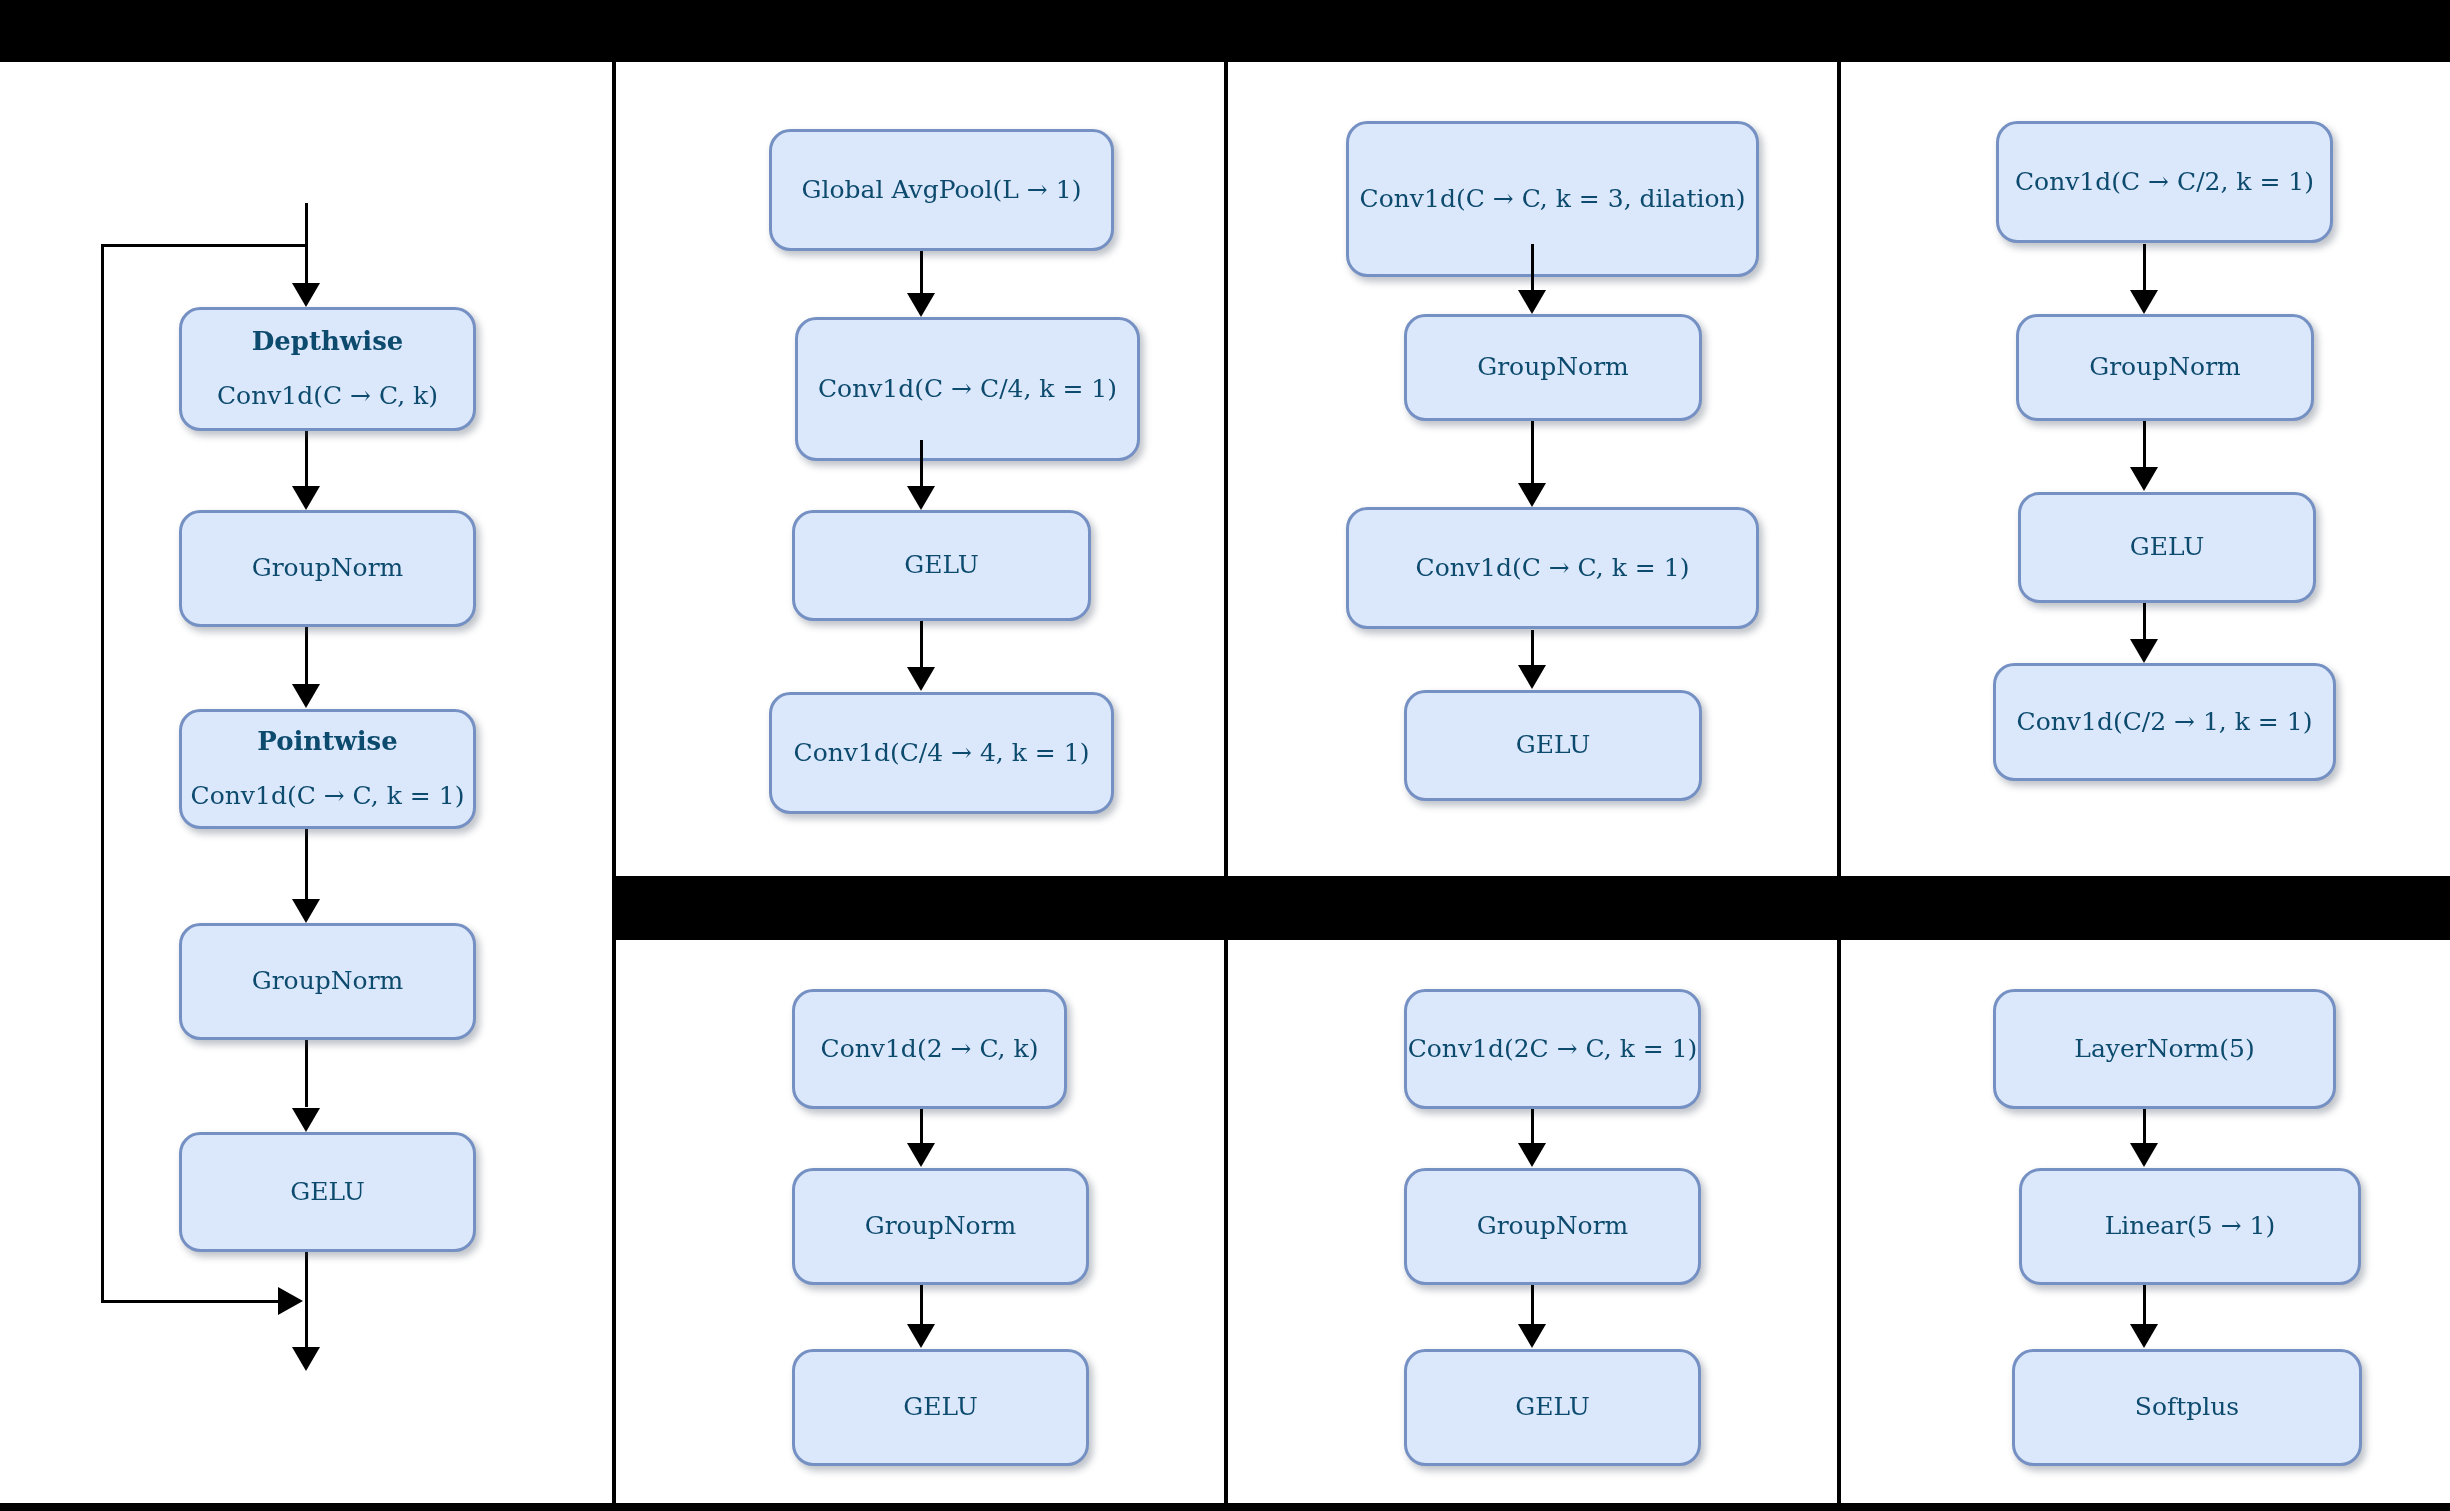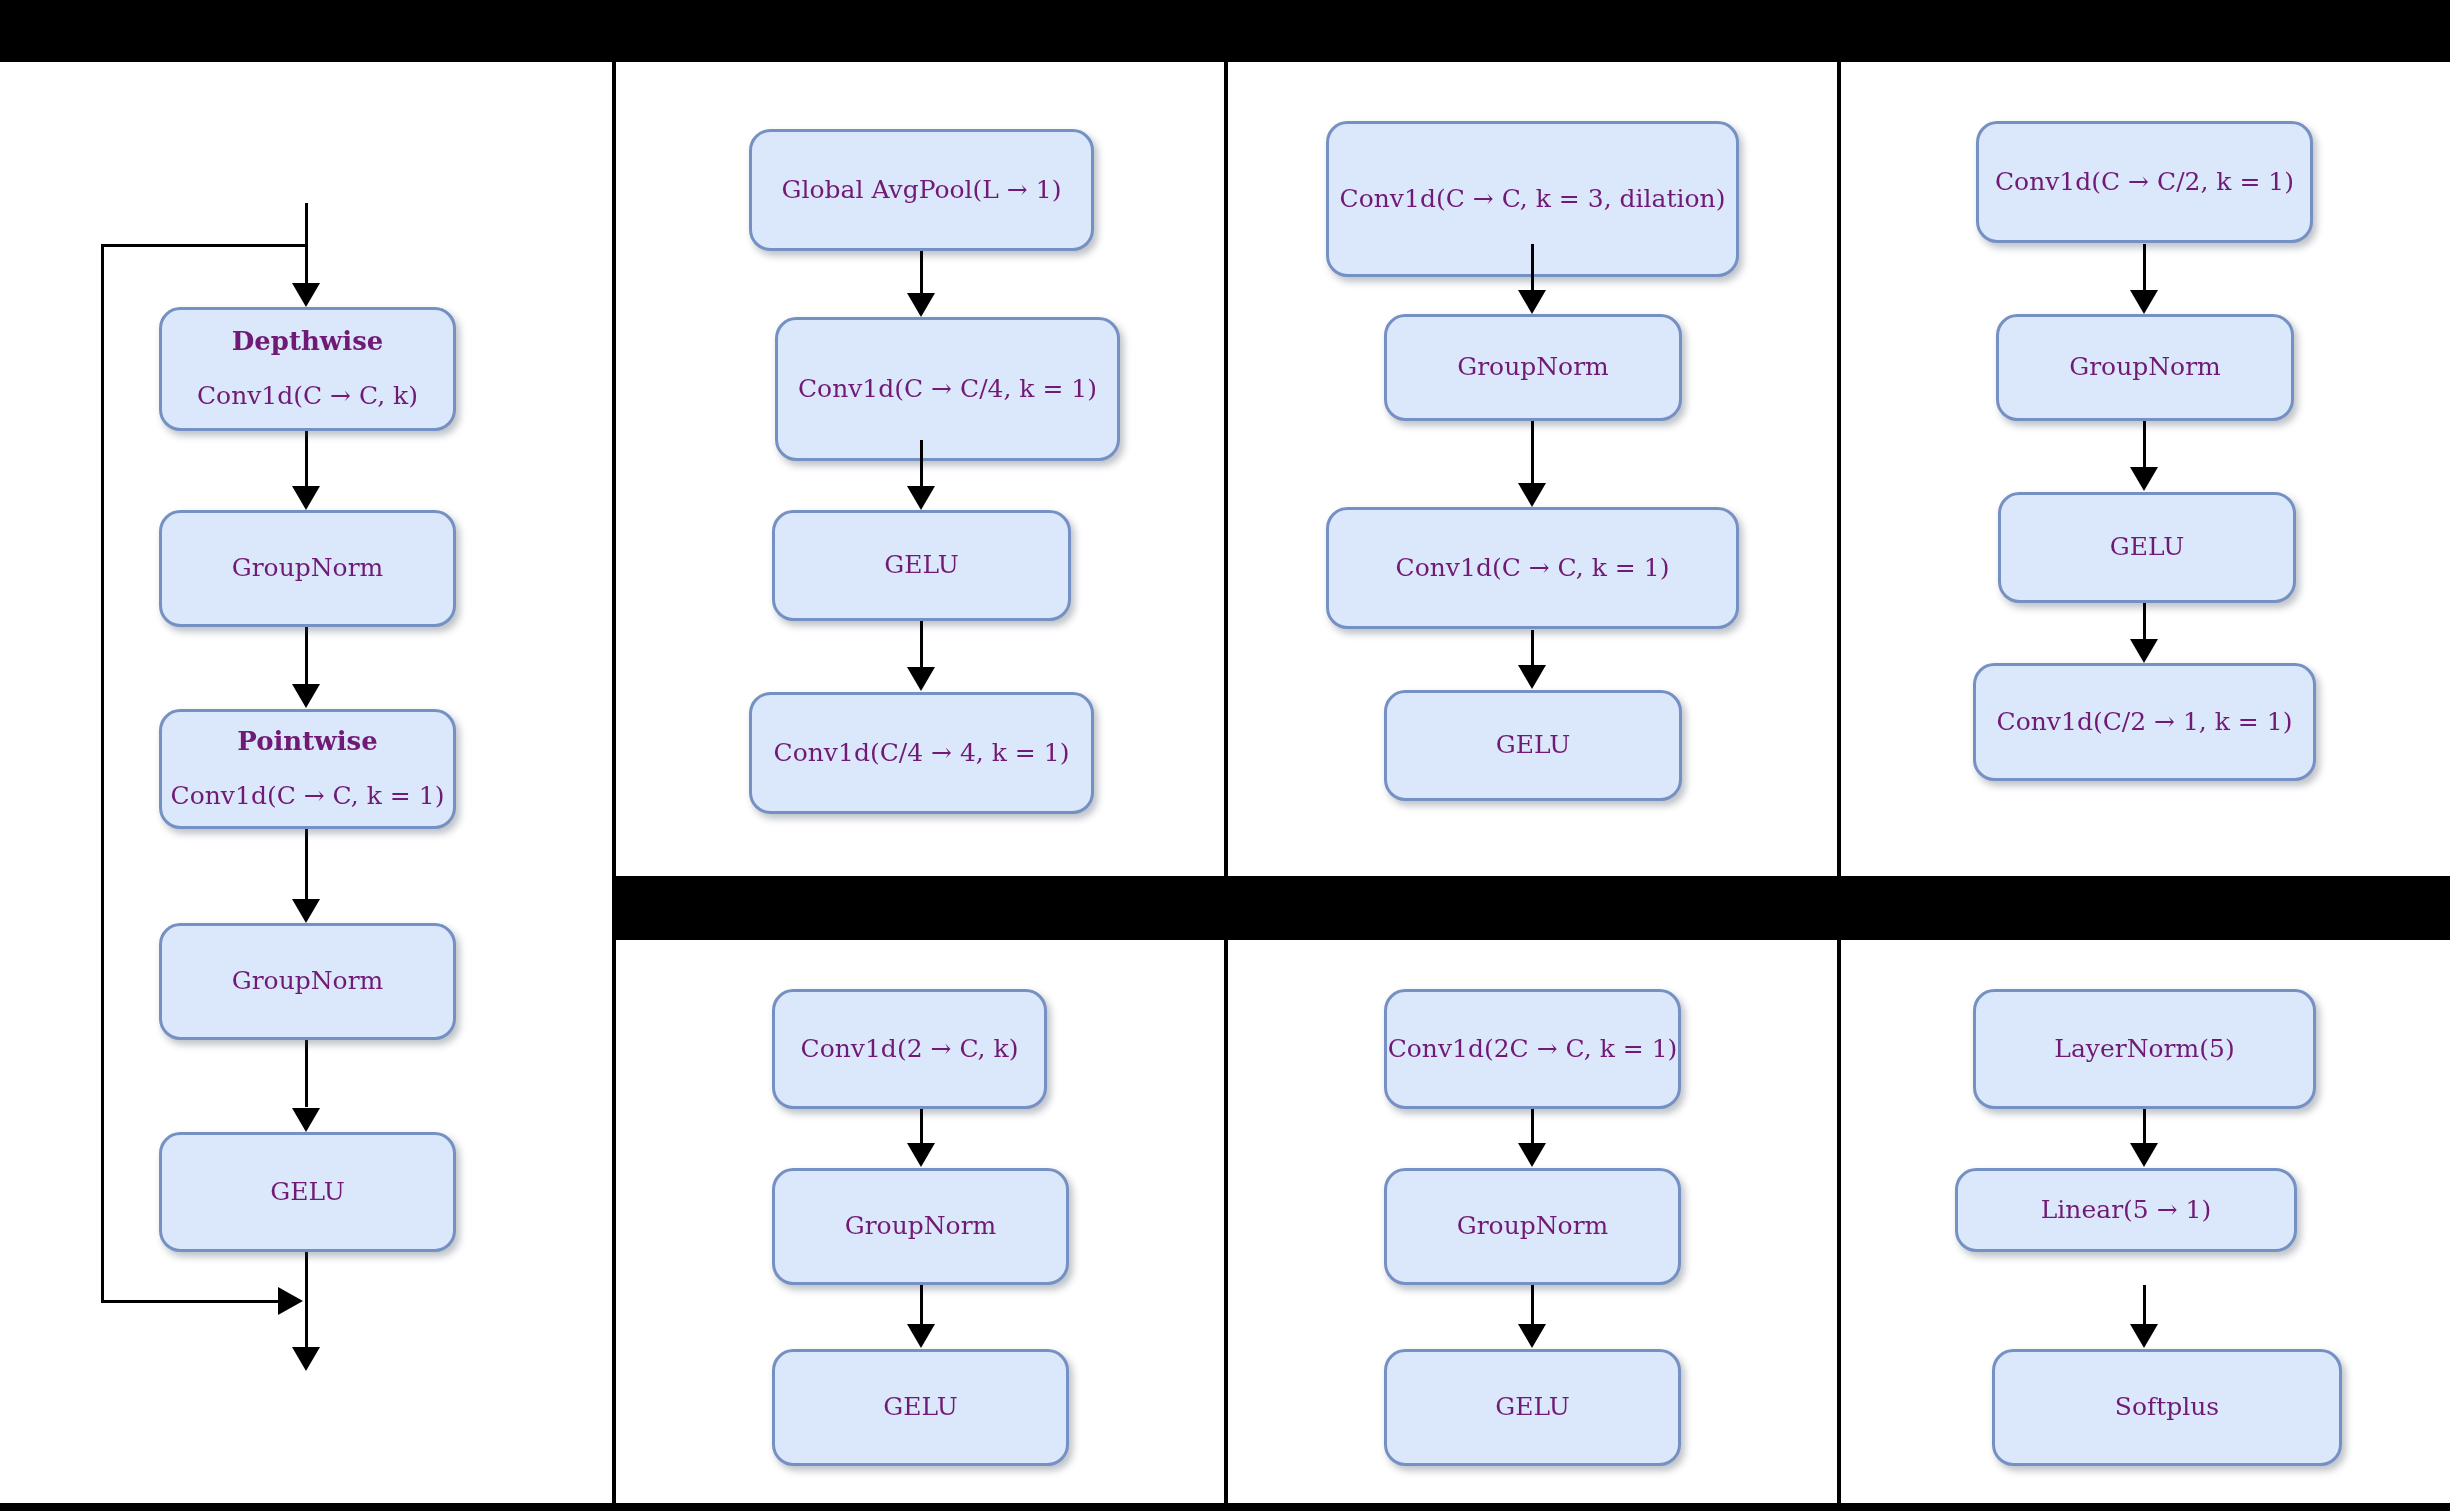--- a/index.html
+++ b/index.html
@@ -7,22 +7,23 @@
     width:2450px;height:1512px;overflow:hidden;background:#000;
     font-family:"DejaVu Serif","Liberation Serif",serif;
   }
   #canvas{position:absolute;left:0;top:0;width:2450px;height:1512px;}
   .white{position:absolute;background:#ffffff;}
   .chrome{position:absolute;background:#000000;}
   .box{
     position:absolute;box-sizing:border-box;
     background:#dbe7fa;border:3.1px solid #7590c3;border-radius:21.4px;
     display:flex;align-items:center;justify-content:center;text-align:left;
-    color:#701a75;font-size:25px;line-height:1.15;
+    color:#0c4a6e;font-size:25px;line-height:1.15;
     box-shadow:3.6px 4.6px 7.1px rgba(60,70,90,0.32);
+    margin-left:20px;
   }
   .box.two{flex-direction:column;gap:25.5px;}
   .bt{font-weight:bold;font-size:26px;}
   .bl{font-size:25px;}
   .aline{position:absolute;width:3.1px;background:#000;}
   .hline{position:absolute;height:3.1px;background:#000;}
   .tri-d{position:absolute;width:0;height:0;border-left:14.3px solid transparent;border-right:14.3px solid transparent;border-top:24.5px solid #000;}
   .tri-r{position:absolute;width:0;height:0;border-top:14.3px solid transparent;border-bottom:14.3px solid transparent;border-left:25.5px solid #000;}
   .grp{position:static;}
 </style>
@@ -166,21 +167,21 @@
       <span class="bl">GELU</span>
     </div>
   </div>
 
   <div class="grp">
     <div class="box" style="left:1973px;top:989px;width:343px;height:120px">
       <span class="bl">LayerNorm(5)</span>
     </div>
     <div class="aline" style="left:2143px;top:1109px;height:34px"></div>
     <div class="tri-d" style="left:2130px;top:1143px"></div>
-    <div class="box" style="left:1955px;top:1168px;width:342px;height:84px">
+    <div class="box" style="left:1999px;top:1168px;width:342px;height:117px">
       <span class="bl">Linear(5 → 1)</span>
     </div>
     <div class="aline" style="left:2143px;top:1285px;height:39px"></div>
     <div class="tri-d" style="left:2130px;top:1324px"></div>
     <div class="box" style="left:1992px;top:1349px;width:350px;height:117px">
       <span class="bl">Softplus</span>
     </div>
   </div>
 
   <div class="chrome" style="left:0;top:0;width:2450px;height:62px"></div>

